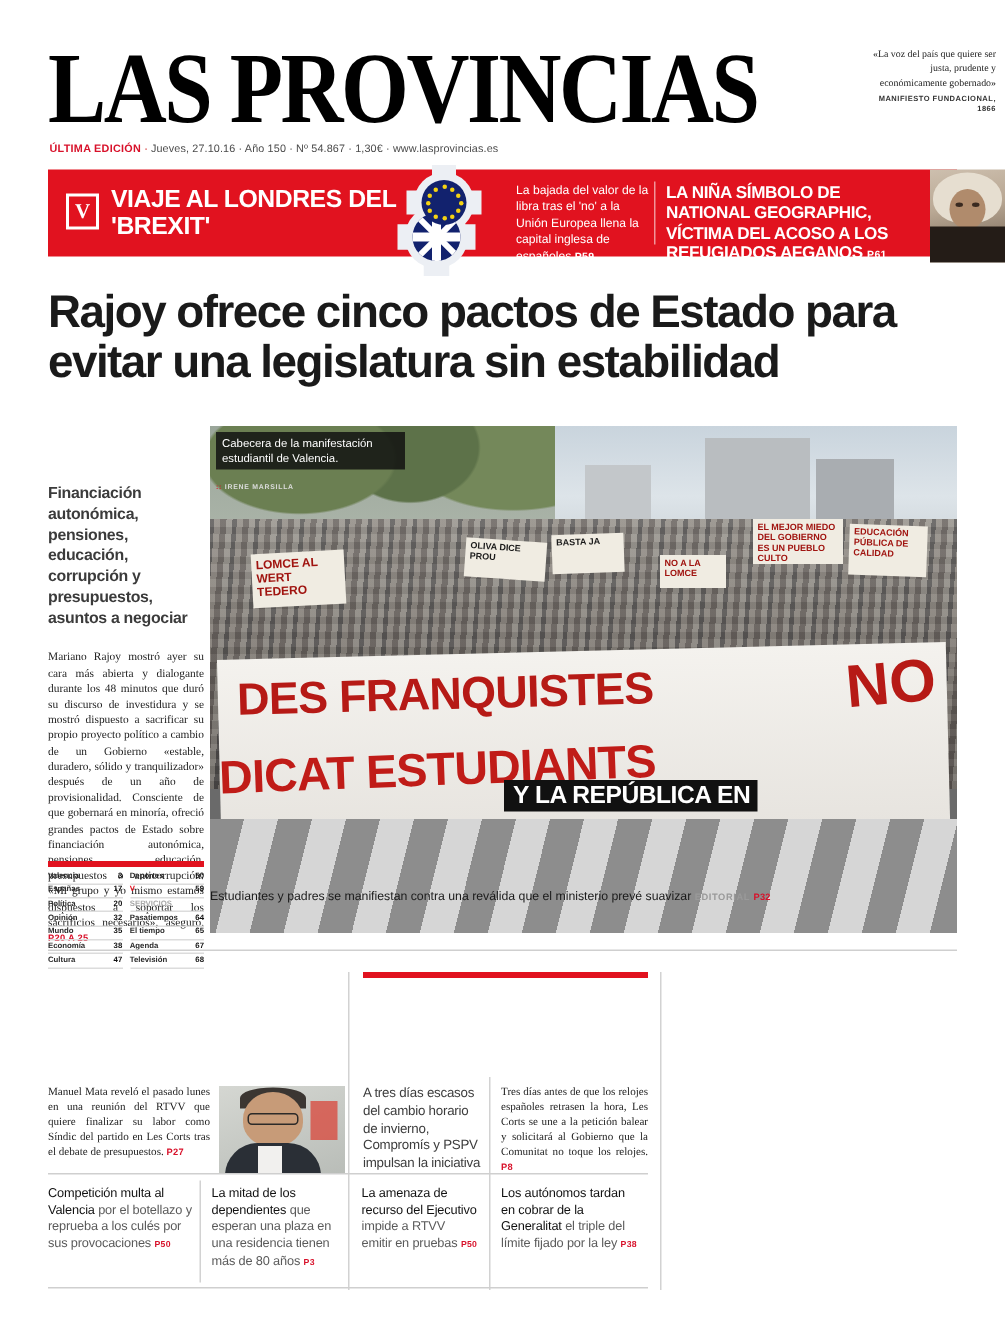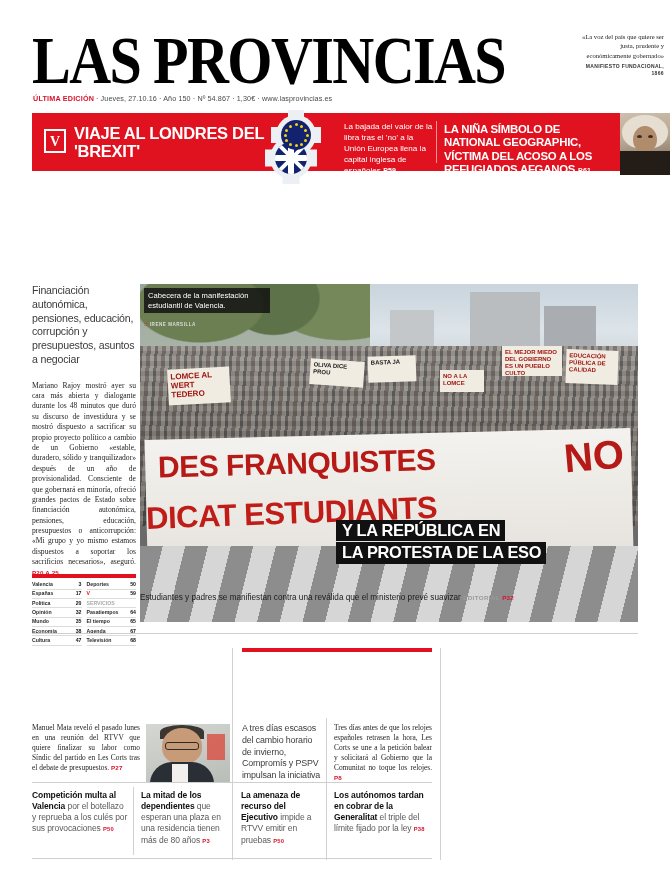--- a/index.html
+++ b/index.html
@@ -135,22 +135,23 @@
   
   .main-headline {
     position: absolute; left: 32px; top: 192px; width: 606px;
     font-size: 30.5px; font-weight: 700; line-height: 1.08;
     letter-spacing: -1.0px; color: #1a1a1a;
   }
 
   
   .left-col { position: absolute; left: 32px; top: 284px; width: 104px; }
   .subhead {
-    font-size: 10.6px; line-height: 1.30; color: #3b3b3b; font-weight: 400;
+    font-size: 10.6px; line-height: 1.30; color: #3b3b3b; font-weight: 700;
     letter-spacing: -0.2px;
+    margin-top: 39px;
   }
   .lead-body {
     margin-top: 14px;
     font-family: "Liberation Serif", serif;
     font-size: 7.6px; line-height: 1.37; text-align: justify; color: #1d1d1d;
   }
   .pageref { color: #d8112a; font-weight: 700; font-family: "Liberation Sans", sans-serif; font-size: 6.2px; letter-spacing: 0.2px; }
 
   
   .index-box { position: absolute; left: 32px; top: 574px; width: 104px; }
@@ -284,21 +285,21 @@
   .mp-hair { position: absolute; left: 14px; top: 1px; width: 44px; height: 14px; border-radius: 50% 50% 0 0; background: #3b3632; }
   .mp-glass { position: absolute; left: 19px; top: 18px; width: 34px; height: 8px; border: 1.4px solid #2c2a28; border-radius: 3px; }
   .mp-body { position: absolute; left: 4px; top: 38px; width: 64px; height: 22px; background: #2a2f36; border-radius: 28px 28px 0 0; }
   .mp-shirt { position: absolute; left: 26px; top: 40px; width: 16px; height: 20px; background: #f1f0ee; }
   .mp-crest { position: absolute; right: 5px; top: 10px; width: 18px; height: 26px; background: #d94a3f; opacity: .78; }
 
   .brief {
     position: absolute;
     font-size: 8.5px; line-height: 1.31; color: #5a5a5a; letter-spacing: -0.1px;
   }
-  .brief b { color: #111; font-weight: 700; }
+  .brief b { color: #111; font-weight: 400; }
   .brief .pageref { font-size: 5.8px; }
 
   .vline { position: absolute; width: 1px; background: #d2d2d2; }
 
   
   .ad { position: absolute; left: 447px; top: 642px; width: 196px; height: 216px; }
   .ad-top-rule { position: absolute; left: 0; top: -3px; width: 196px; height: 4px; background: #bdbdbd; }
   .ad-left-rule { position: absolute; left: -6px; top: 0; width: 1px; height: 212px; background: #cfcfcf; }
   .ad-title {
     position: absolute; left: 8px; top: 8px; width: 182px;
@@ -380,20 +381,21 @@
     </div>
     <div class="promo-photo">
       <div class="pp-hood"></div>
       <div class="pp-face"></div>
       <div class="pp-eye l"></div>
       <div class="pp-eye r"></div>
       <div class="pp-body"></div>
     </div>
   </div>
 
+  <div class="main-headline">Rajoy ofrece cinco pactos de Estado para evitar una legislatura sin estabilidad</div>
 
   <div class="left-col">
     <div class="subhead">Financiación autonómica, pensiones, educación, corrupción y presupuestos, asuntos a negociar</div>
     <div class="lead-body">
       <span>Mariano Rajoy mostró ayer su cara más abierta y dialogante durante los 48 minutos que duró su discurso de investidura y se mostró dispuesto a sacrificar su propio proyecto político a cambio de un Gobierno «estable, duradero, sólido y tranquilizador» después de un año de provisionalidad. Consciente de que gobernará en minoría, ofreció grandes pactos de Estado sobre financiación autonómica, pensiones, educación, presupuestos o anticorrupción: «Mi grupo y yo mismo estamos dispuestos a soportar los sacrificios necesarios», aseguró.</span>
       <span class="pageref">P20 A 25</span>
     </div>
   </div>
 
   <div class="index-box">
@@ -484,21 +486,20 @@
     <div class="ground"></div>
 
     <div class="photo-caption">Cabecera de la manifestación estudiantil de Valencia.</div>
     <div class="photo-credit">
       <span class="cred-mark">::</span>
       <span>IRENE MARSILLA</span>
     </div>
 
     <div class="overlay-kicker">
       <span>Y LA REPÚBLICA EN</span>
-      <span>LA PROTESTA DE LA ESO</span>
     </div>
   </div>
 
   <div class="photo-foot">
     <span>Estudiantes y padres se manifiestan contra una reválida que el ministerio prevé suavizar</span>
     <span class="foot-ed">EDITORIAL</span>
     <span class="pageref">P32</span>
   </div>
 
   <div class="hrule" style="left:32px; top:633px; width:606px; height:1px;"></div>

